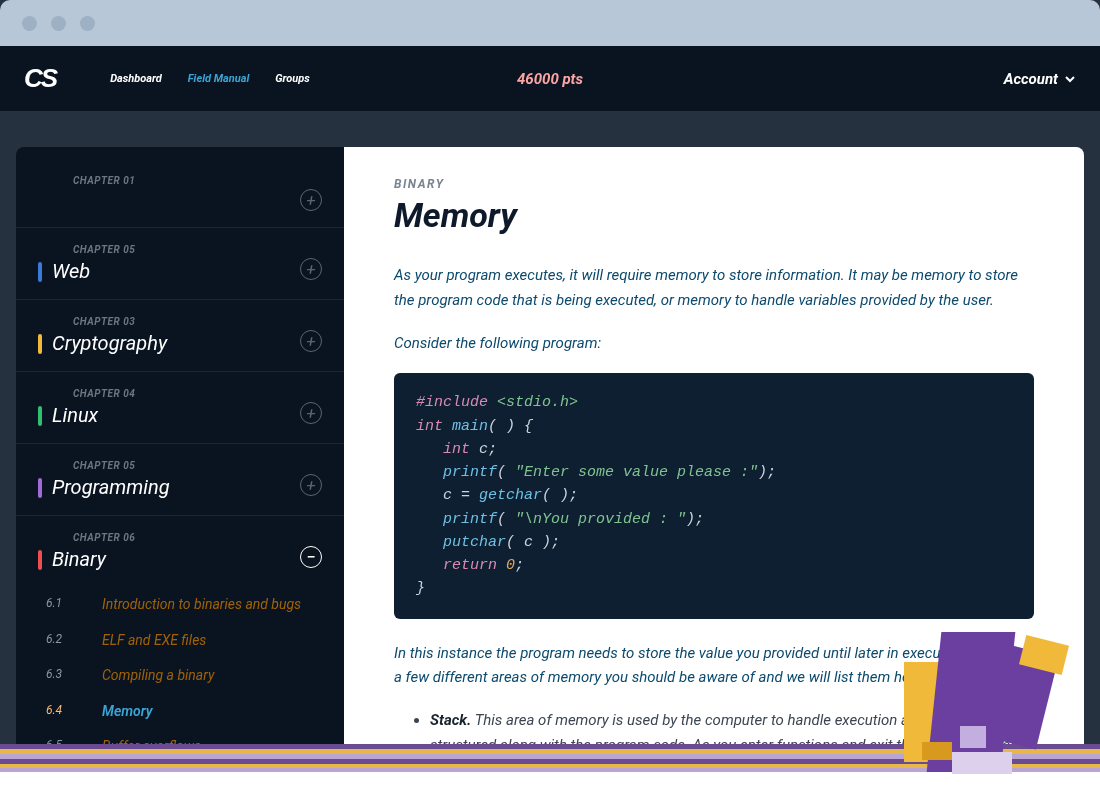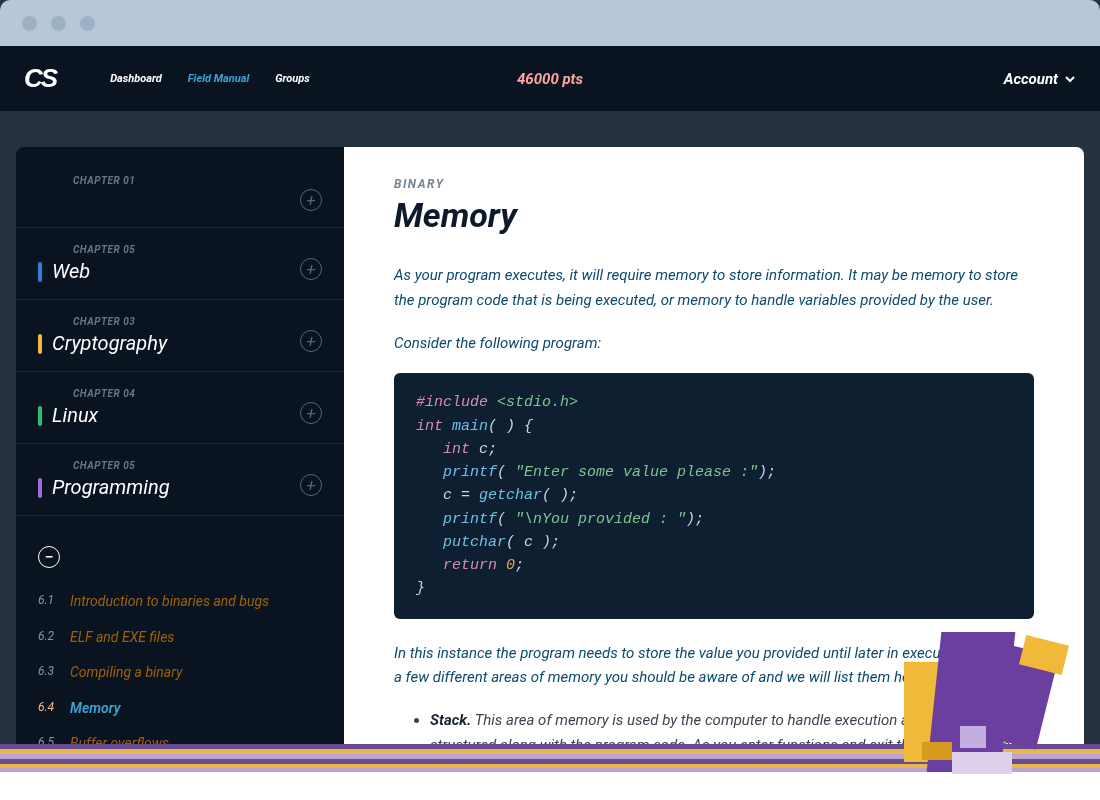--- a/index.html
+++ b/index.html
@@ -113,25 +113,26 @@
   width: 22px; height: 22px; border: 1.5px solid #5b6572; border-radius: 50%;
   display: flex; align-items: center; justify-content: center;
   color: #5b6572; font-size: 17px; line-height: 1; flex-shrink: 0;
   margin-top: 14px;
 }
 .minus-circle { color: #fff; border-color: #fff; }
 
 .lessons { padding-bottom: 8px; }
 .lesson {
   display: flex;
-  gap: 8px;
+  gap: 32px;
   padding: 8px 0;
   cursor: pointer;
   font-size: 14px;
   color: #8b95a3;
+  margin-left: 8px;
 }
 .lesson-num { width: 24px; flex-shrink: 0; font-size: 12px; padding-top: 1px; }
 .lesson-title { color: #a16207; line-height: 1.4; }
 .lesson.active .lesson-title { color: #3aa6d6; font-weight: 600; }
 .lesson.active .lesson-num { color: #fdba74; }
 
 
 .content {
   flex: 1;
   background: #fff;
@@ -306,20 +307,27 @@
                 <span class="ch-accent" style="background:#a06bd6"></span>
                 <span>Programming</span>
               </div>
           </div>
           <div class="plus-circle">+</div>
         </div>
       </div>
 
       <div class="chapter">
         <div class="chapter-head">
+          <div class="ch-label">
+            <div class="ch-eyebrow">CHAPTER 06</div>
+            <div class="ch-title">
+                <span class="ch-accent" style="background:#ef4e4e"></span>
+                <span>Binary</span>
+              </div>
+          </div>
           <div class="minus-circle">−</div>
         </div>
         <div class="lessons">
           <div class="lesson">
             <div class="lesson-num">6.1</div>
             <div class="lesson-title">Introduction to binaries and bugs</div>
           </div>
           <div class="lesson">
             <div class="lesson-num">6.2</div>
             <div class="lesson-title">ELF and EXE files</div>

